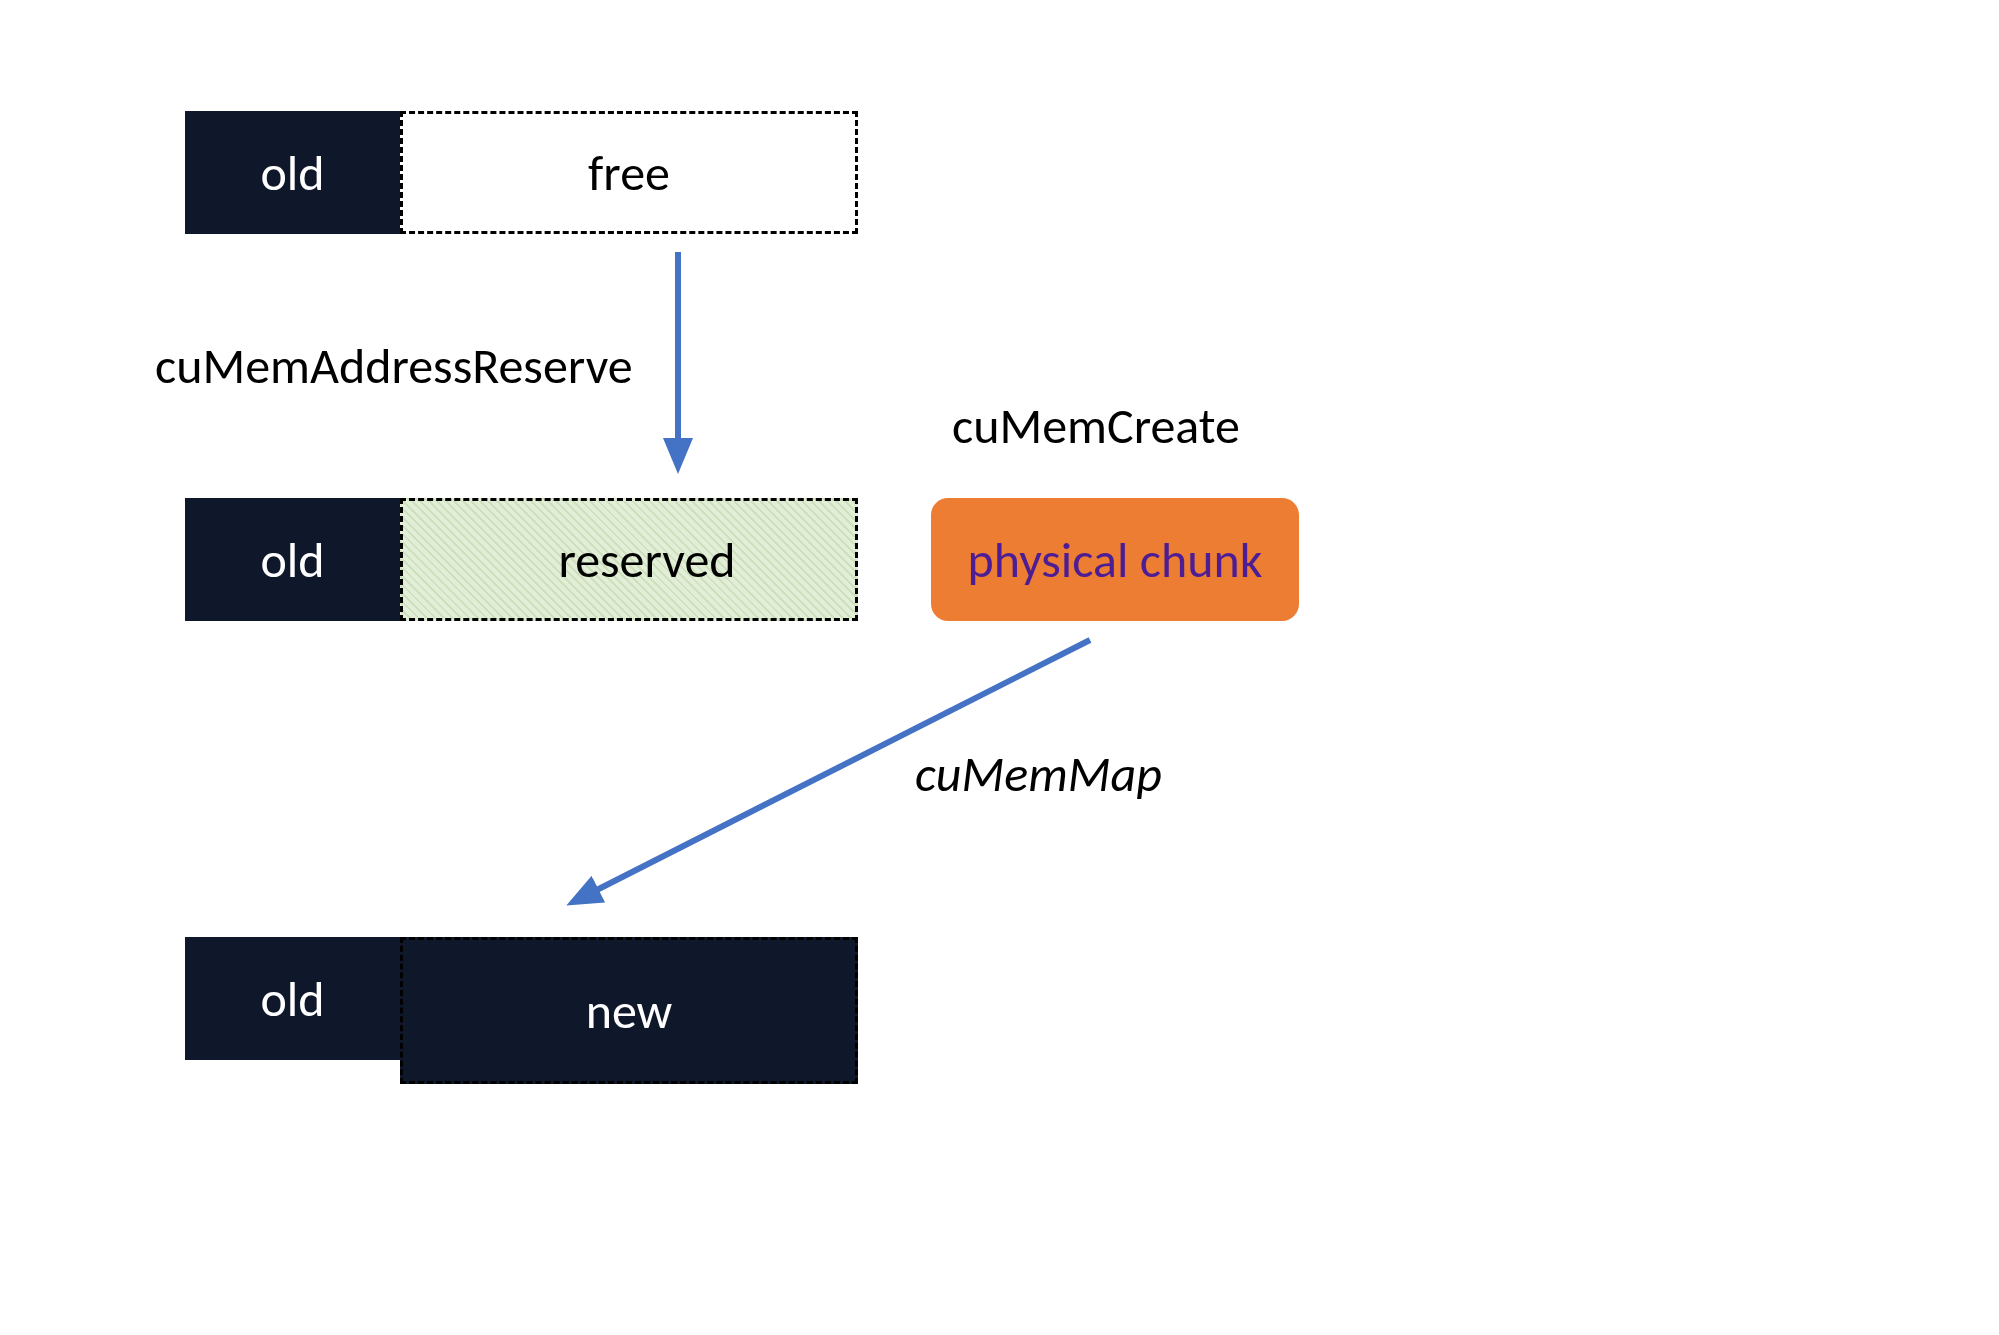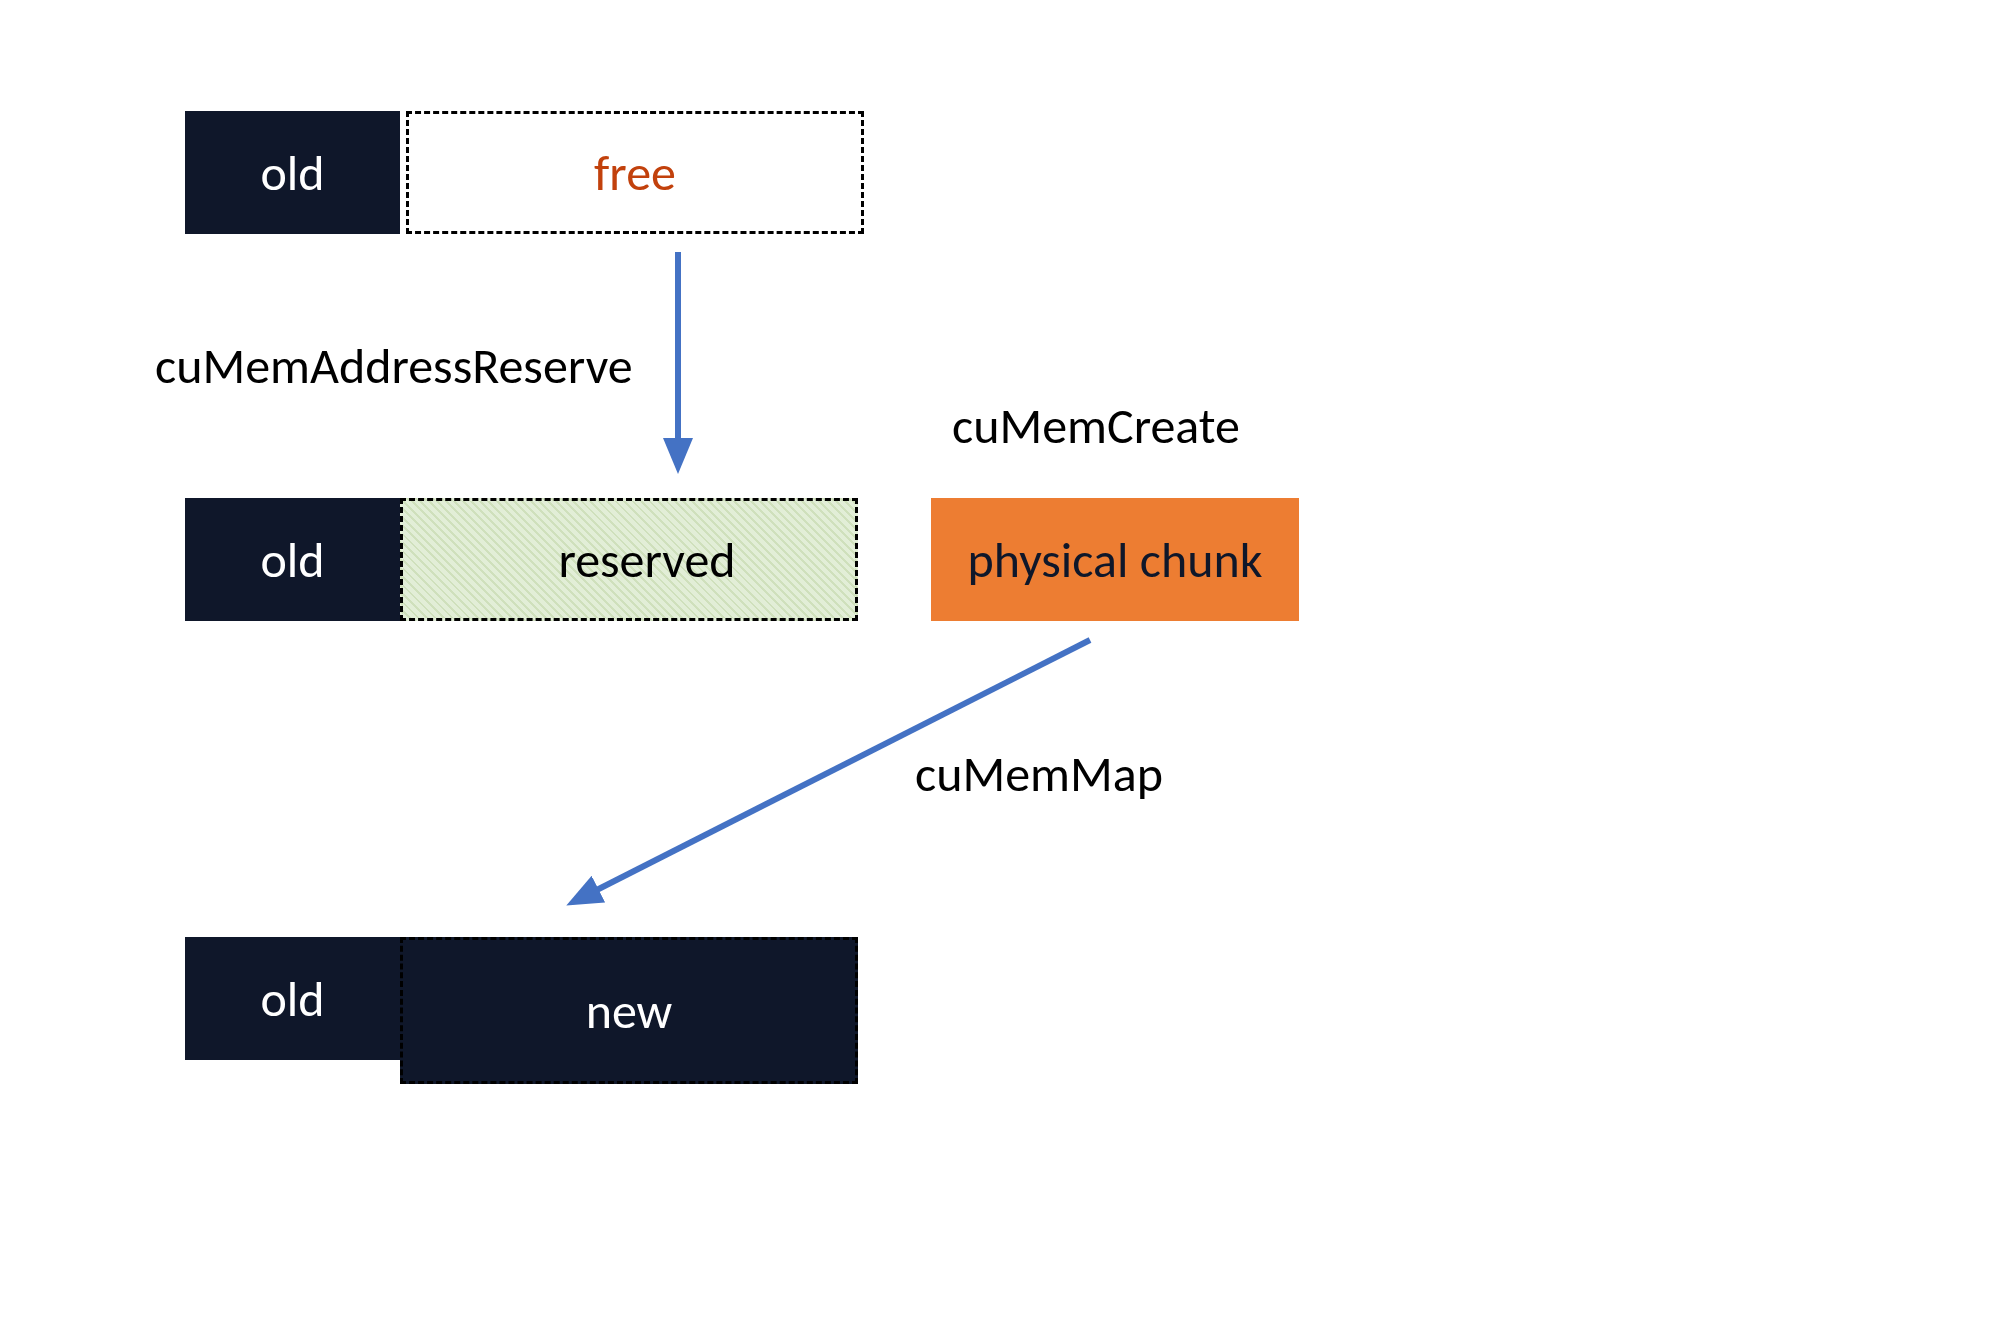--- a/index.html
+++ b/index.html
@@ -23,37 +23,37 @@
     }
     .solid-green {
       background: #0f172a;
       color: #ffffff;
     }
     .dashed-border {
       border: 3px dashed #000000;
     }
     .white-bg {
       background: #ffffff;
-      color: #c2410c;
-      margin-left: 6px;
+      color: #000000;
     }
     .hatched-bg {
       background: repeating-linear-gradient(
         45deg,
         #e2eed7,
         #e2eed7 4px,
         #cfe0bc 4px,
         #cfe0bc 6px
       );
       color: #000000;
       padding-left: 36px;
     }
     .orange-bg {
       background: #ed7d32;
-      color: #0f172a;
+      color: #4c1d95;
+      border-radius: 17px;
     }
     .text-label {
       position: absolute;
       font-size: 50px;
       color: #000000;
     }
     .arrow-svg {
       position: absolute;
     }
   </style>
@@ -97,21 +97,21 @@
 
 <svg class="arrow-svg" style="left:565px; top:635px; width:540px; height:290px;">
   <defs>
     <marker id="arrowhead2" markerWidth="6" markerHeight="5" refX="4" refY="2.5" orient="auto">
       <polygon points="0 0, 6 2.5, 0 5" fill="#4472c4"></polygon>
     </marker>
   </defs>
   <line x1="525" y1="5" x2="12" y2="265" stroke="#4472c4" stroke-width="6" marker-end="url(#arrowhead2)"></line>
 </svg>
 
-<div class="text-label" style="left:915px; top:743px;">
+<div class="text-label" style="left:915px; top:743px;font-style:italic;">
   <span>cuMemMap</span>
 </div>
 
 <div class="box solid-green" style="left:185px; top:937px; width:215px; height:123px;">
   <span>old</span>
 </div>
 <div class="box dashed-border solid-green" style="left:400px; top:937px; width:458px; height:147px;">
   <span>new</span>
 </div>
 

